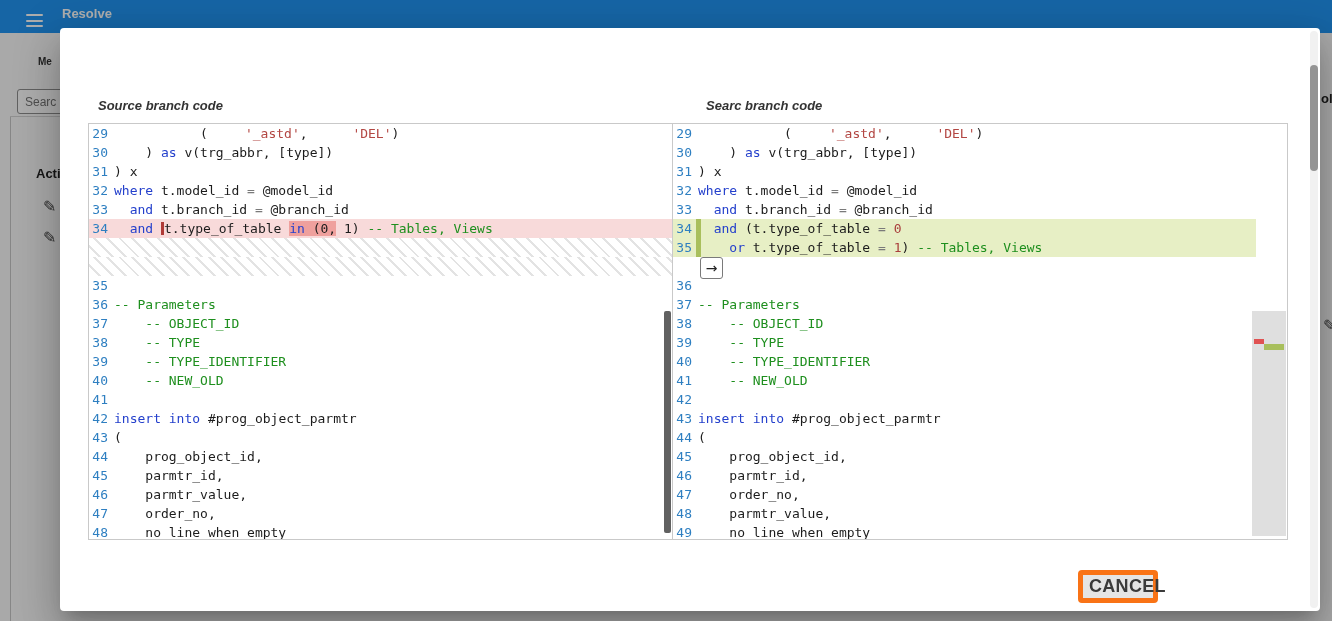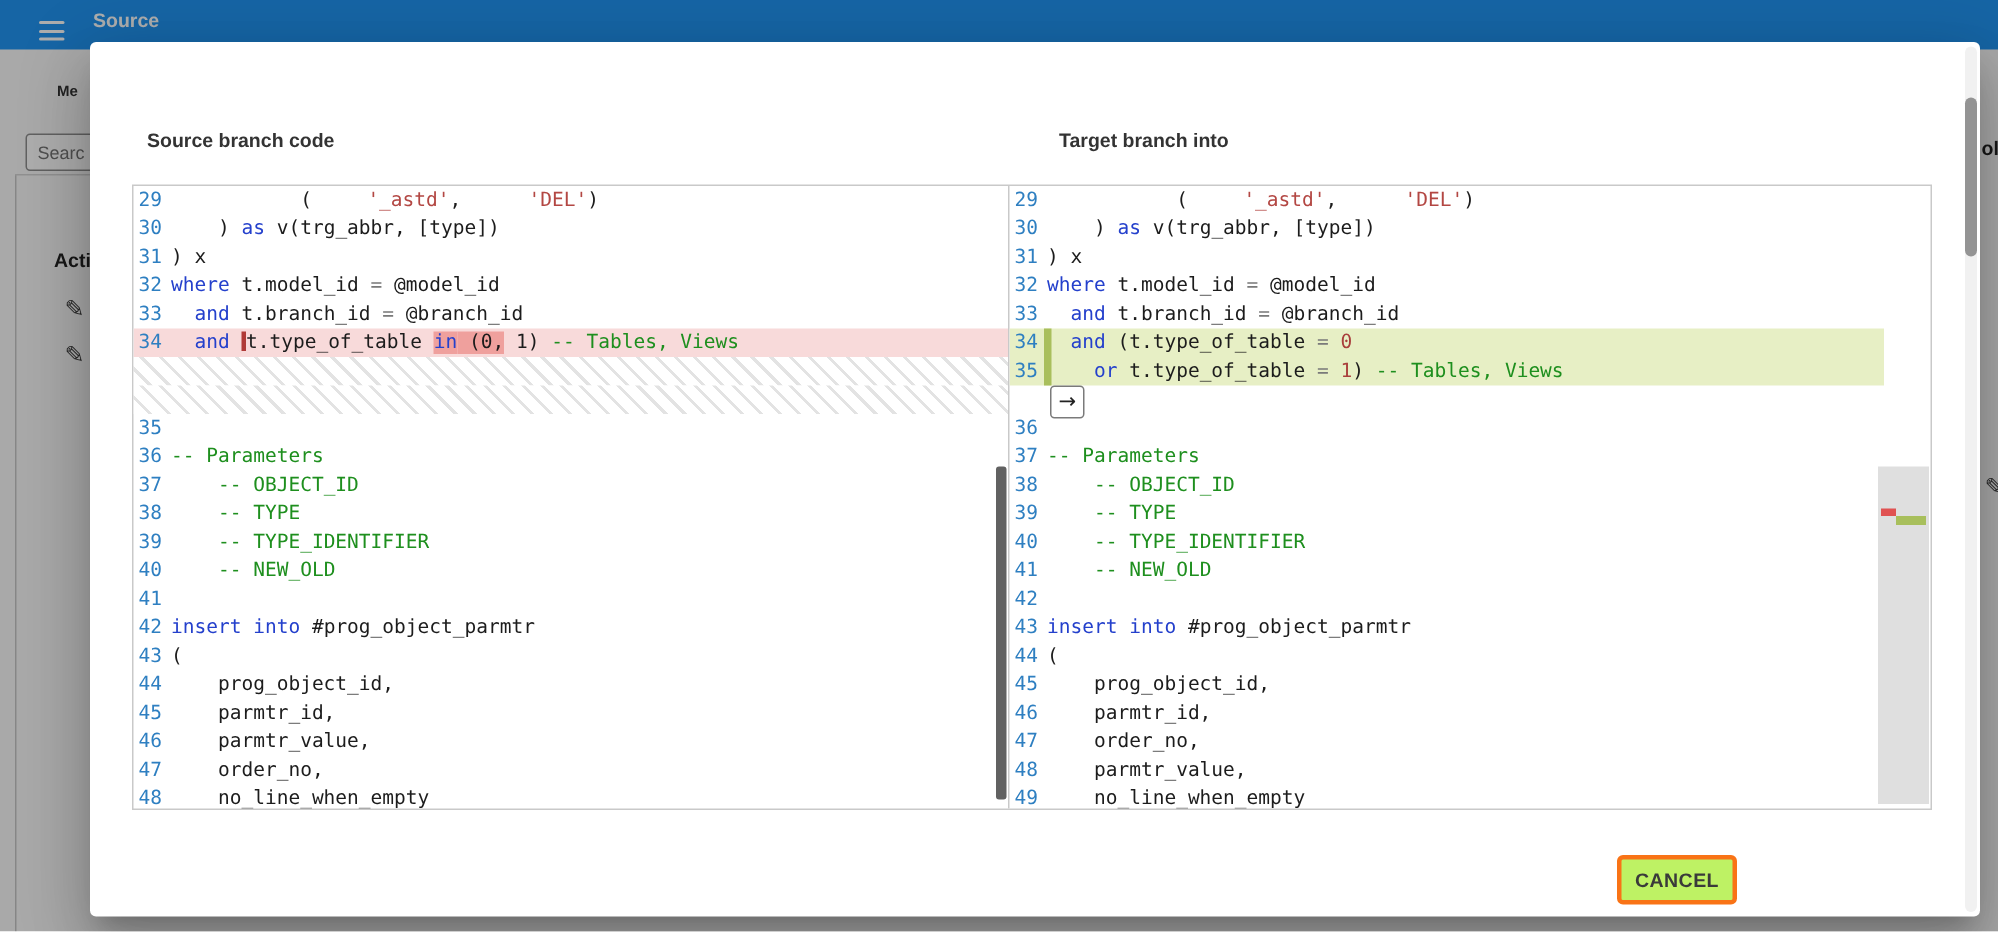--- a/index.html
+++ b/index.html
@@ -24,21 +24,21 @@
   .bg-edit-1{left:43px;top:166px;}
   .bg-edit-2{left:43px;top:197px;}
   .bg-right-text{position:absolute;left:1321px;top:58px;font-size:13px;font-weight:600;color:#222;white-space:nowrap;}
   .bg-right-edit{left:1323px;top:285px;}
   
   .overlay{position:absolute;left:0;top:0;width:1332px;height:621px;background:rgba(0,0,0,0.32);z-index:5;}
   
   .modal{position:absolute;left:60px;top:28px;width:1260px;height:583px;background:#fff;border-radius:4px;z-index:10;
     box-shadow:0 11px 15px -7px rgba(0,0,0,.2),0 24px 38px 3px rgba(0,0,0,.14),0 9px 46px 8px rgba(0,0,0,.12);}
   .modal-title{position:absolute;left:13px;top:9px;font-size:16px;font-weight:600;color:#212121;}
-  .panel-header{position:absolute;top:58px;font-size:13px;font-weight:700;color:#333;}
+  .panel-header{position:absolute;top:70px;font-size:13px;font-weight:700;color:#333;font-style:italic;}
   .panel-header.source{left:38px;}
   .panel-header.target{left:646px;}
   .code-wrap{position:absolute;left:28px;top:95px;width:1200px;height:417px;border:1px solid #c9c9c9;box-sizing:border-box;display:flex;background:#fff;}
   .panel{position:relative;overflow:hidden;font-family:"DejaVu Sans Mono",monospace;font-size:13px;}
   .panel.source{width:584px;border-right:1px solid #c9c9c9;box-sizing:border-box;flex:none;}
   .panel.target{flex:1;}
   .row{display:flex;height:19px;line-height:19px;white-space:pre;position:relative;}
   .num{flex:0 0 19px;text-align:right;color:var(--linenum,#2e7fc1);}
   .code{flex:1;margin-left:6px;color:#1c1c1c;white-space:pre;position:relative;}
   .code .k{color:var(--keyword,#2440cc);}
@@ -56,21 +56,21 @@
   .row.gap{background:repeating-linear-gradient(45deg,#ffffff 0px,#ffffff 7px,#e3e3e3 7px,#e3e3e3 9px);}
   .apply-btn{position:absolute;left:27px;top:0px;width:23px;height:22px;border:1px solid #7a7a7a;border-radius:3px;background:#fff;
     font-family:"DejaVu Sans",sans-serif;font-size:14px;line-height:20px;text-align:center;padding:0;color:#222;cursor:pointer;z-index:4;}
   .panel-scrollbar{position:absolute;right:1px;top:187px;width:7px;height:222px;background:#616161;border-radius:2px;z-index:3;cursor:pointer;}
   .minimap{position:absolute;right:1px;top:187px;width:34px;height:225px;background:rgba(185,185,185,0.45);z-index:3;cursor:pointer;}
   .mm-red{position:absolute;left:2px;top:28px;width:10px;height:5px;background:#e05252;}
   .mm-green{position:absolute;left:12px;top:33px;width:20px;height:6px;background:#a8bf5c;}
   .modal-scroll-track{position:absolute;right:2px;top:3px;width:8px;height:577px;background:#f1f1f1;border-radius:4px;}
   .modal-scroll-thumb{position:absolute;right:2px;top:37px;width:8px;height:106px;background:#949494;border-radius:4px;cursor:pointer;}
   .btn{position:absolute;top:542px;height:33px;border-radius:4px;font-family:"Liberation Sans",sans-serif;cursor:pointer;}
-  .btn-cancel{left:1018px;width:80px;background:#bef264;border:3px solid #f97316;font-size:13px;font-weight:600;color:#3a3a3a;letter-spacing:.3px;}
+  .btn-cancel{left:1018px;width:80px;background:#e5e5e5;border:5px solid #f97316;font-size:18px;font-weight:600;color:#3a3a3a;letter-spacing:.3px;}
   .btn-resolve{left:1106px;width:142px;background:var(--accent,#1768a9);border:none;font-size:13px;font-weight:700;color:#fff;letter-spacing:.4px;box-shadow:0 2px 4px rgba(0,0,0,.3);}
 </style>
 </head>
 <body>
 
 <div class="app">
   <div class="bg-tab">Me</div>
   <input class="bg-search" type="text" placeholder="Searc" style="">
   <div class="bg-colhead">Acti</div>
   <div class="bg-vline"></div>
@@ -80,28 +80,28 @@
   <div class="bg-right-text">olv</div>
   <div class="edit-icon bg-right-edit">✎</div>
 </div>
 
 <div class="topbar">
   <div class="hamburger">
       <i></i>
       <i></i>
       <i></i>
     </div>
-  <div class="topbar-title">Source</div>
+  <div class="topbar-title">Resolve</div>
 </div>
 
 <div class="overlay"></div>
 
 <div class="modal">
   <div class="panel-header source">Source branch code</div>
-  <div class="panel-header target">Target branch into</div>
+  <div class="panel-header target">Searc branch code</div>
 
   <div class="code-wrap">
     <div class="panel source">
       <div class="panel-scrollbar"></div>
     <div class="row normal"><span class="num">29</span><span class="code"><span class="p">           (</span><span class="s">'_astd'</span><span class="p">, </span><span class="s">'DEL'</span><span class="p">)</span></span></div>
         <div class="row normal"><span class="num">30</span><span class="code"><span class="p">    ) </span><span class="k">as</span><span class="p"> v(trg_abbr, [type])</span></span></div>
         <div class="row normal"><span class="num">31</span><span class="code"><span class="p">) x</span></span></div>
         <div class="row normal"><span class="num">32</span><span class="code"><span class="k">where</span><span class="p"> t.model_id </span><span class="o">=</span><span class="p"> @model_id</span></span></div>
         <div class="row normal"><span class="num">33</span><span class="code"><span class="p">  </span><span class="k">and</span><span class="p"> t.branch_id </span><span class="o">=</span><span class="p"> @branch_id</span></span></div>
         <div class="row removed"><span class="num">34</span><span class="code"><span class="p">  </span><span class="k">and</span><span class="p"> </span><span class="marker"></span><span class="p">t.type_of_table </span><span class="k hl">in</span><span class="p hl"> (0,</span><span class="p"> 1) </span><span class="c">-- Tables, Views</span></span></div>

